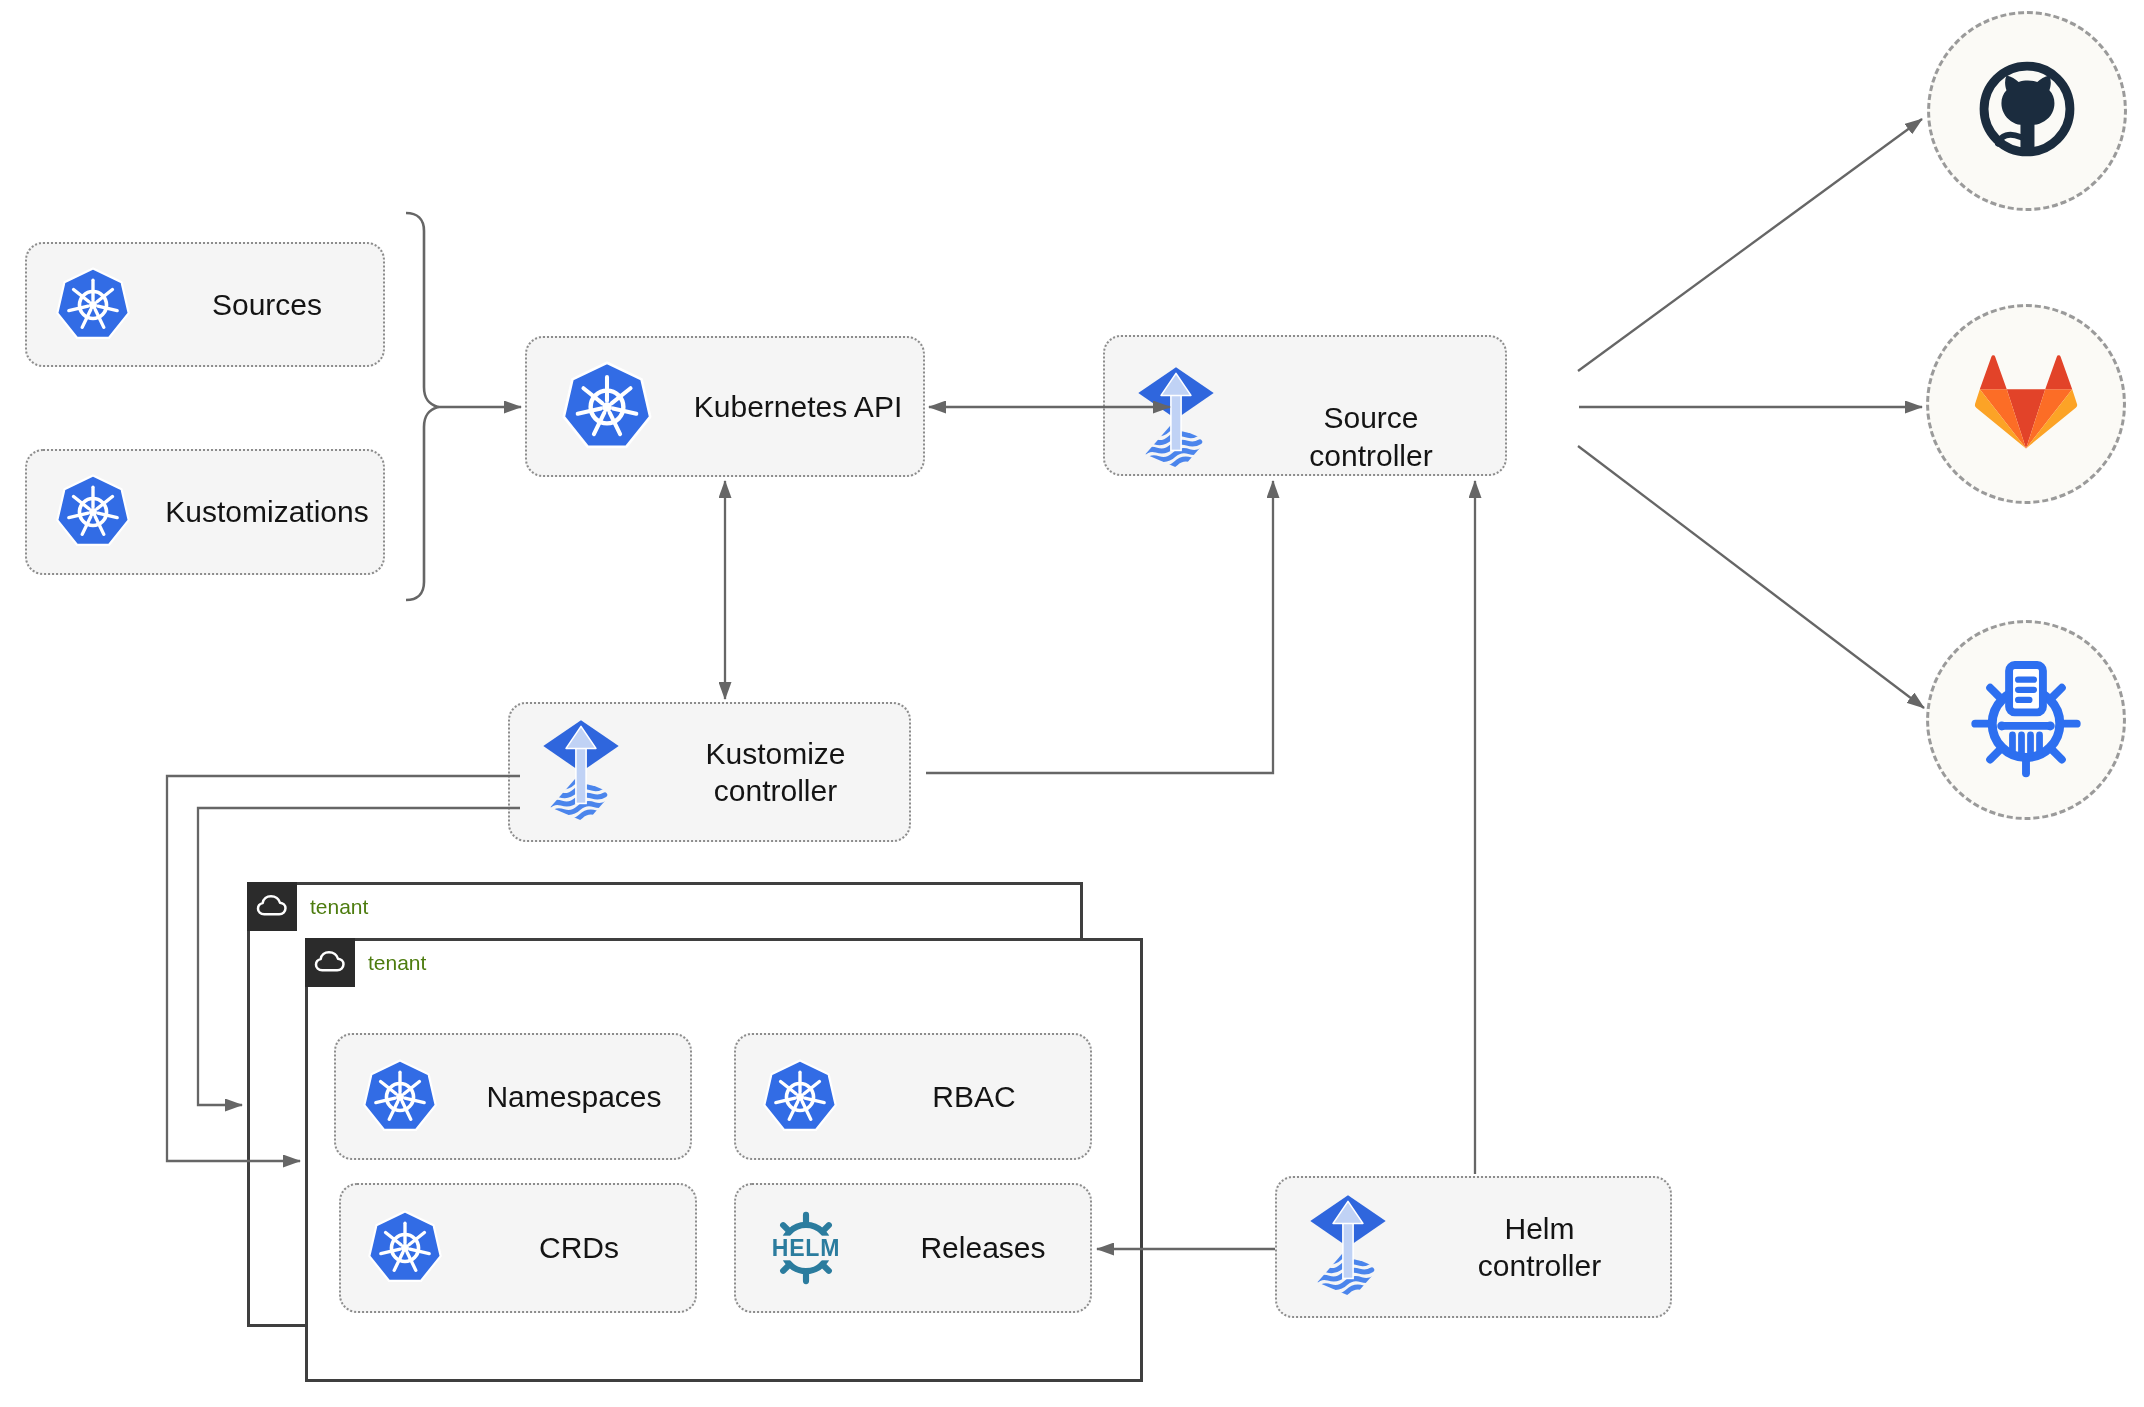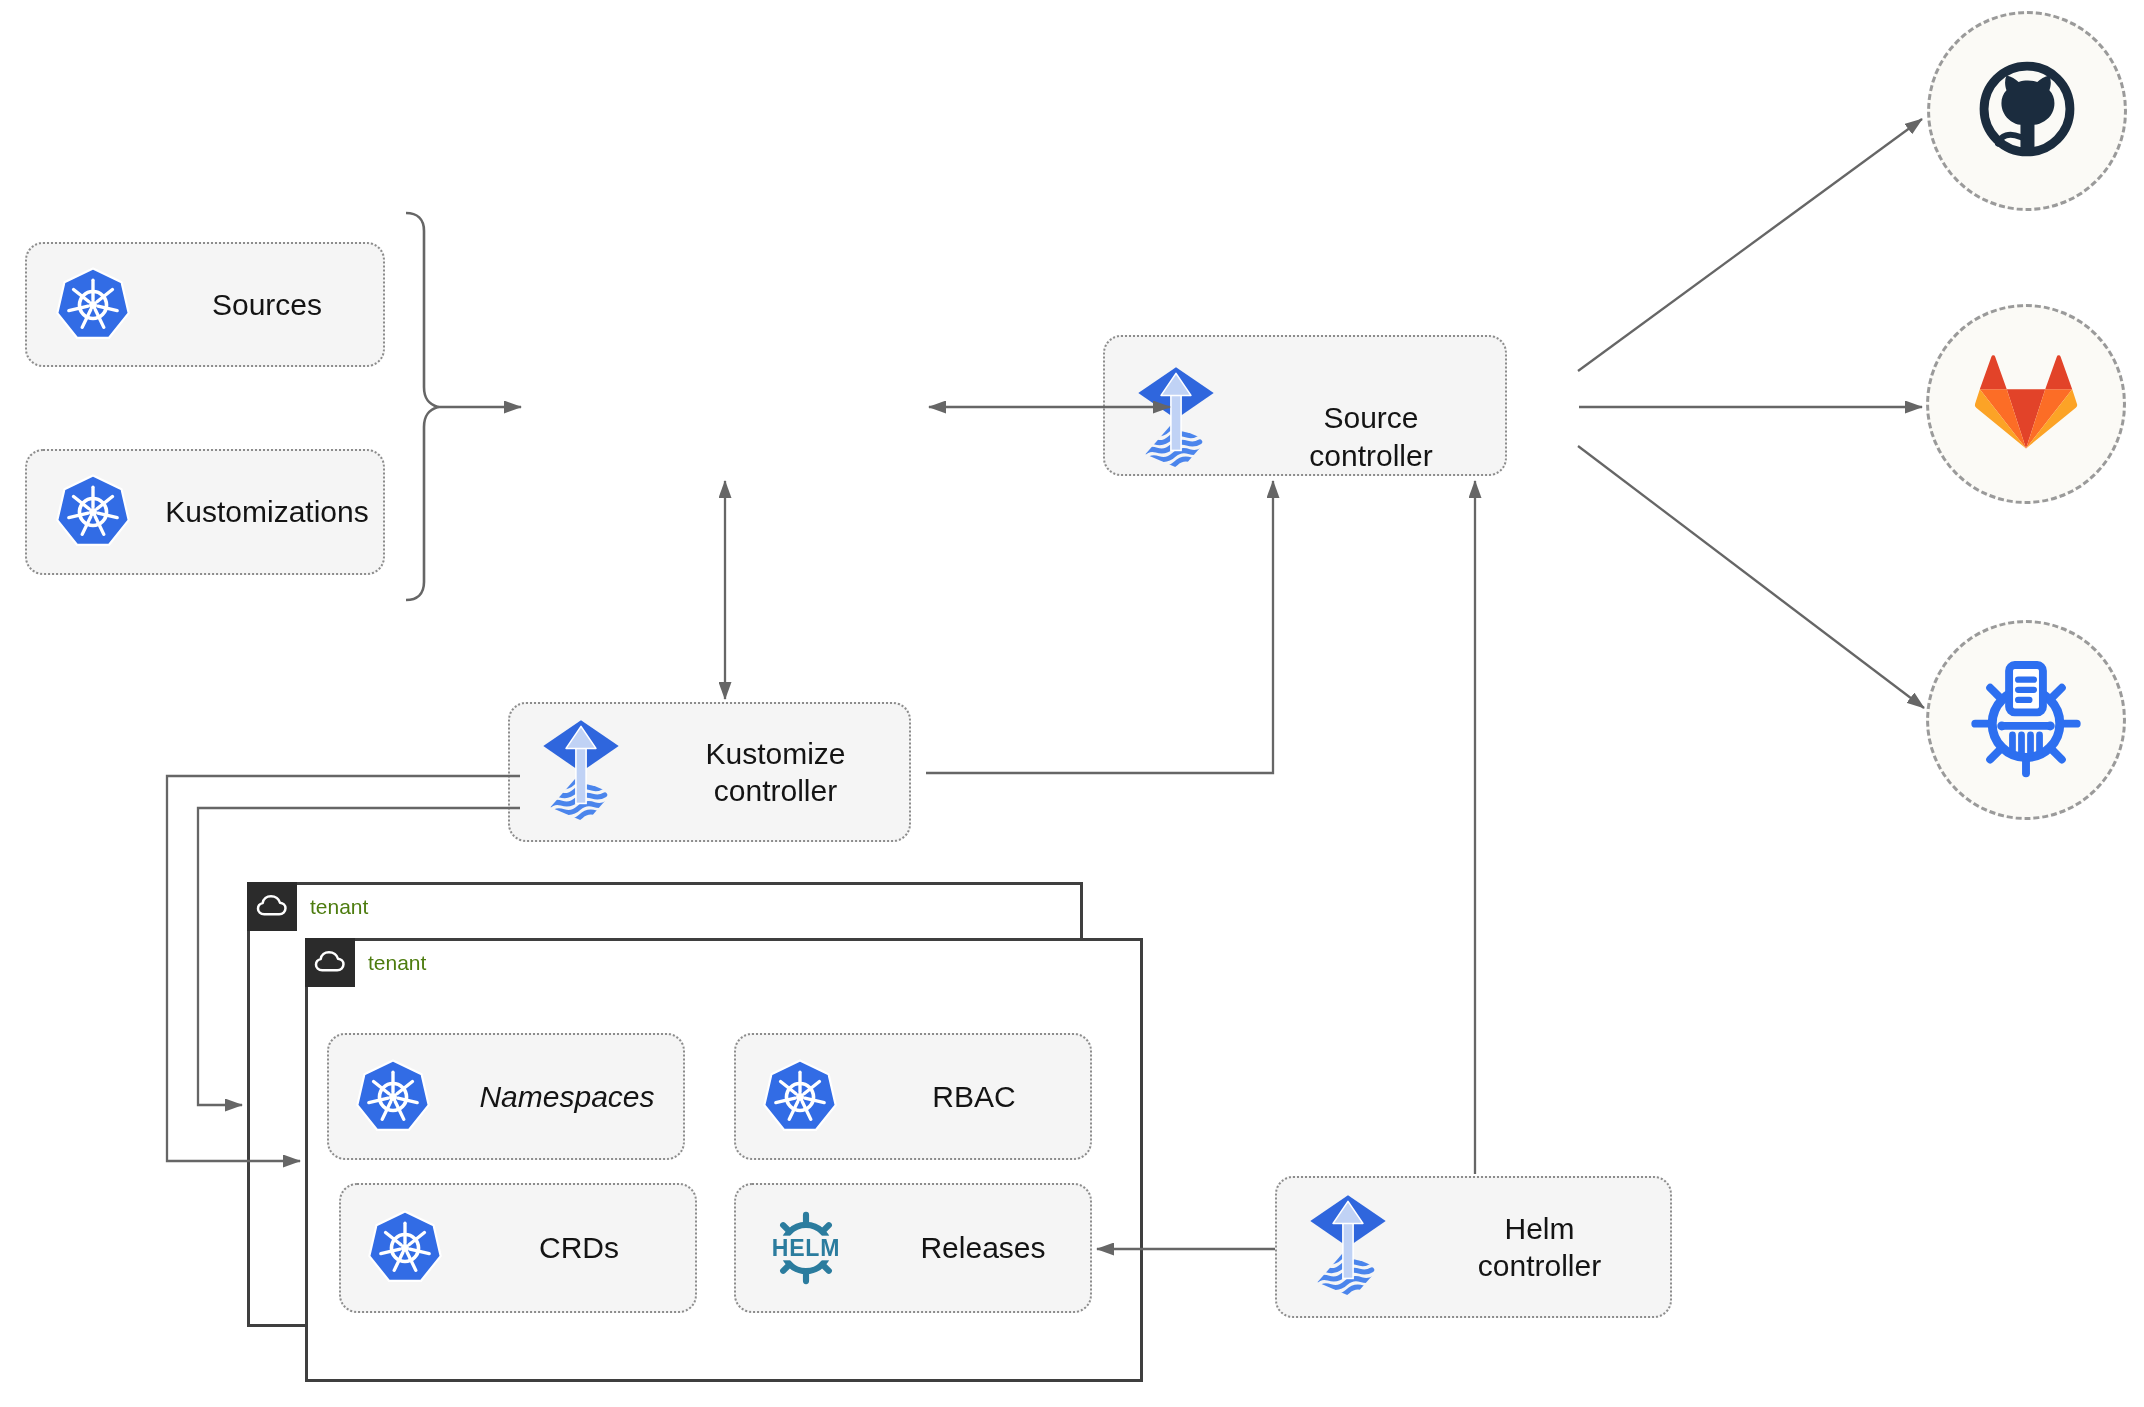--- a/index.html
+++ b/index.html
@@ -169,20 +169,28 @@
 
   <div class="node" style="left:25px;top:449px;width:360px;height:126px;">
     <span class="nicon" style="margin-left:28px;">
       <svg width="76" height="76" viewBox="-52 -52 104 104">
           <use href="#def-k8s"></use>
         </svg>
     </span>
     <span class="nlabel">Kustomizations</span>
   </div>
 
+  <div class="node" style="left:525px;top:336px;width:400px;height:141px;">
+    <span class="nicon" style="margin-left:34px;">
+      <svg width="92" height="92" viewBox="-52 -52 104 104">
+          <use href="#def-k8s"></use>
+        </svg>
+    </span>
+    <span class="nlabel">Kubernetes API</span>
+  </div>
 
   <div class="node" style="left:1103px;top:335px;width:404px;height:141px;align-items:flex-end;">
     <span class="nicon" style="margin-left:30px;">
       <svg width="82" height="110" viewBox="0 0 104 140">
           <use href="#def-flux"></use>
         </svg>
     </span>
     <span class="nlabel">Source
 controller</span>
   </div>
@@ -200,21 +208,21 @@
   <div class="node" style="left:1275px;top:1176px;width:397px;height:142px;">
     <span class="nicon" style="margin-left:30px;">
       <svg width="82" height="110" viewBox="0 0 104 140">
           <use href="#def-flux"></use>
         </svg>
     </span>
     <span class="nlabel">Helm
 controller</span>
   </div>
 
-  <div class="node" style="left:327px;top:1033px;width:358px;height:127px;font-style:italic;">
+  <div class="node" style="left:334px;top:1033px;width:358px;height:127px;">
     <span class="nicon" style="margin-left:26px;">
       <svg width="76" height="76" viewBox="-52 -52 104 104">
           <use href="#def-k8s"></use>
         </svg>
     </span>
     <span class="nlabel">Namespaces</span>
   </div>
 
   <div class="node" style="left:734px;top:1033px;width:358px;height:127px;">
     <span class="nicon" style="margin-left:26px;">

